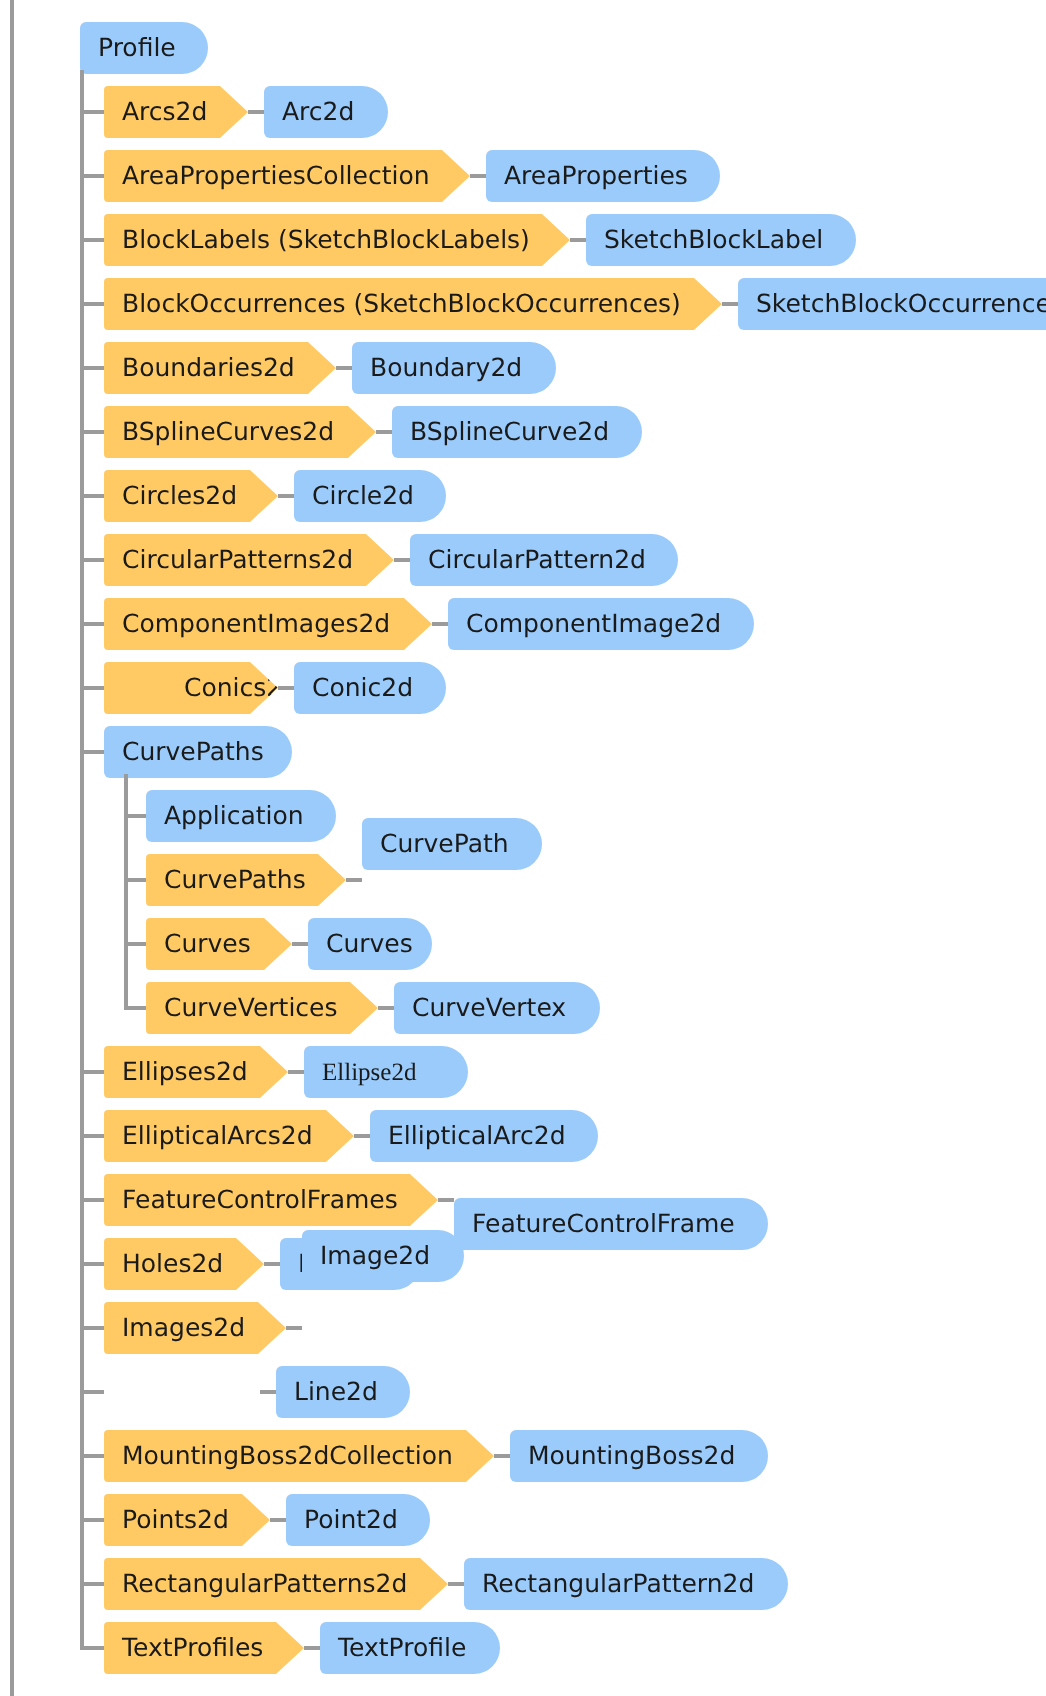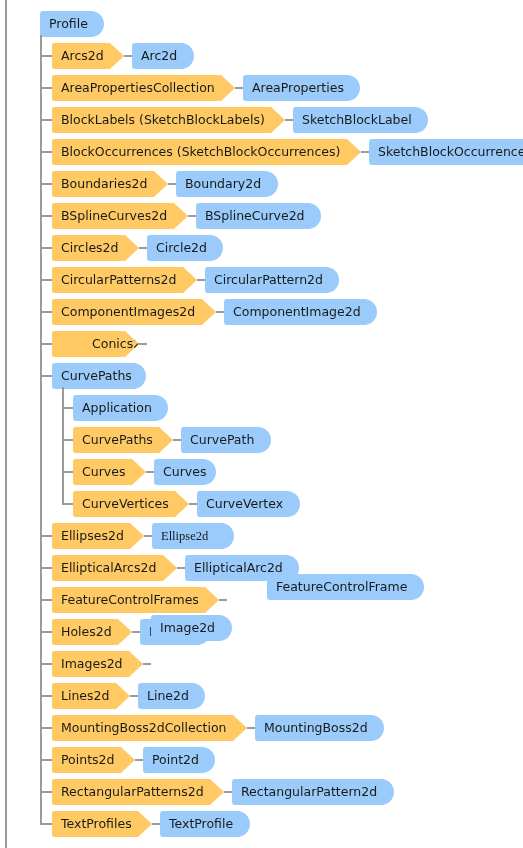--- a/index.html
+++ b/index.html
@@ -133,58 +133,58 @@
     <div class="node-collection" style="left: 52px; top: 267px; width: 145px;">CircularPatterns2d</div>
     <div class="link" style="left: 197px; top: 279px; width: 8px; height: 2px;"></div>
     <div class="node-object" style="left: 205px; top: 267px; width: 134px;">CircularPattern2d</div>
     <div class="elbow" style="left: 40px; top: 311px; width: 12px; height: 2px;"></div>
     <div class="node-collection" style="left: 52px; top: 299px; width: 164px;">ComponentImages2d</div>
     <div class="link" style="left: 216px; top: 311px; width: 8px; height: 2px;"></div>
     <div class="node-object" style="left: 224px; top: 299px; width: 153px;">ComponentImage2d</div>
     <div class="elbow" style="left: 40px; top: 343px; width: 12px; height: 2px;"></div>
     <div class="node-collection" style="left: 52px; top: 331px; width: 87px; padding-left: 40px;">Conics2d</div>
     <div class="link" style="left: 139px; top: 343px; width: 8px; height: 2px;"></div>
+    <div class="node-object" style="left: 147px; top: 331px; width: 76px;">Conic2d</div>
     <div class="elbow" style="left: 40px; top: 375px; width: 12px; height: 2px;"></div>
     <div class="node-object" style="left: 52px; top: 363px; width: 94px;">CurvePaths</div>
     <div class="elbow" style="left: 62px; top: 407px; width: 11px; height: 2px;"></div>
     <div class="node-object" style="left: 73px; top: 395px; width: 95px;">Application</div>
     <div class="elbow" style="left: 62px; top: 439px; width: 11px; height: 2px;"></div>
     <div class="node-collection" style="left: 73px; top: 427px; width: 100px;">CurvePaths</div>
     <div class="link" style="left: 173px; top: 439px; width: 8px; height: 2px;"></div>
-    <div class="node-object" style="left: 181px; top: 427px; width: 90px;">CurvePath</div>
+    <div class="node-object" style="left: 181px; top: 409px; width: 90px;">CurvePath</div>
     <div class="elbow" style="left: 62px; top: 471px; width: 11px; height: 2px;"></div>
     <div class="node-collection" style="left: 73px; top: 459px; width: 73px;">Curves</div>
     <div class="link" style="left: 146px; top: 471px; width: 8px; height: 2px;"></div>
     <div class="node-object" style="left: 154px; top: 459px; width: 62px;">Curves</div>
     <div class="elbow" style="left: 62px; top: 503px; width: 11px; height: 2px;"></div>
     <div class="node-collection" style="left: 73px; top: 491px; width: 116px;">CurveVertices</div>
     <div class="link" style="left: 189px; top: 503px; width: 8px; height: 2px;"></div>
     <div class="node-object" style="left: 197px; top: 491px; width: 103px;">CurveVertex</div>
     <div class="elbow" style="left: 40px; top: 535px; width: 12px; height: 2px;"></div>
     <div class="node-collection" style="left: 52px; top: 523px; width: 92px;">Ellipses2d</div>
     <div class="link" style="left: 144px; top: 535px; width: 8px; height: 2px;"></div>
     <div class="node-object" style="left: 152px; top: 523px; width: 82px; font-family: Liberation Serif, serif;">Ellipse2d</div>
     <div class="elbow" style="left: 40px; top: 567px; width: 12px; height: 2px;"></div>
     <div class="node-collection" style="left: 52px; top: 555px; width: 125px;">EllipticalArcs2d</div>
     <div class="link" style="left: 177px; top: 567px; width: 8px; height: 2px;"></div>
     <div class="node-object" style="left: 185px; top: 555px; width: 114px;">EllipticalArc2d</div>
     <div class="elbow" style="left: 40px; top: 599px; width: 12px; height: 2px;"></div>
     <div class="node-collection" style="left: 52px; top: 587px; width: 167px;">FeatureControlFrames</div>
     <div class="link" style="left: 219px; top: 599px; width: 8px; height: 2px;"></div>
-    <div class="node-object" style="left: 227px; top: 574px; width: 157px; margin-left: 40px;">FeatureControlFrame</div>
+    <div class="node-object" style="left: 227px; top: 599px; width: 157px;">FeatureControlFrame</div>
     <div class="elbow" style="left: 40px; top: 631px; width: 12px; height: 2px;"></div>
     <div class="node-collection" style="left: 52px; top: 619px; width: 80px;">Holes2d</div>
     <div class="link" style="left: 132px; top: 631px; width: 8px; height: 2px;"></div>
     <div class="node-object" style="left: 140px; top: 619px; width: 70px;">Hole2d</div>
     <div class="elbow" style="left: 40px; top: 663px; width: 12px; height: 2px;"></div>
     <div class="node-collection" style="left: 52px; top: 651px; width: 91px;">Images2d</div>
     <div class="link" style="left: 143px; top: 663px; width: 8px; height: 2px;"></div>
     <div class="node-object" style="left: 151px; top: 615px; width: 81px;">Image2d</div>
     <div class="elbow" style="left: 40px; top: 695px; width: 12px; height: 2px;"></div>
-    <div class="node-collection" style="left: 52px; top: 683px; width: 78px;">Lines2d</div>
     <div class="link" style="left: 130px; top: 695px; width: 8px; height: 2px;"></div>
     <div class="node-object" style="left: 138px; top: 683px; width: 67px;">Line2d</div>
     <div class="elbow" style="left: 40px; top: 727px; width: 12px; height: 2px;"></div>
     <div class="node-collection" style="left: 52px; top: 715px; width: 195px;">MountingBoss2dCollection</div>
     <div class="link" style="left: 247px; top: 727px; width: 8px; height: 2px;"></div>
     <div class="node-object" style="left: 255px; top: 715px; width: 129px;">MountingBoss2d</div>
     <div class="elbow" style="left: 40px; top: 759px; width: 12px; height: 2px;"></div>
     <div class="node-collection" style="left: 52px; top: 747px; width: 83px;">Points2d</div>
     <div class="link" style="left: 135px; top: 759px; width: 8px; height: 2px;"></div>
     <div class="node-object" style="left: 143px; top: 747px; width: 72px;">Point2d</div>

